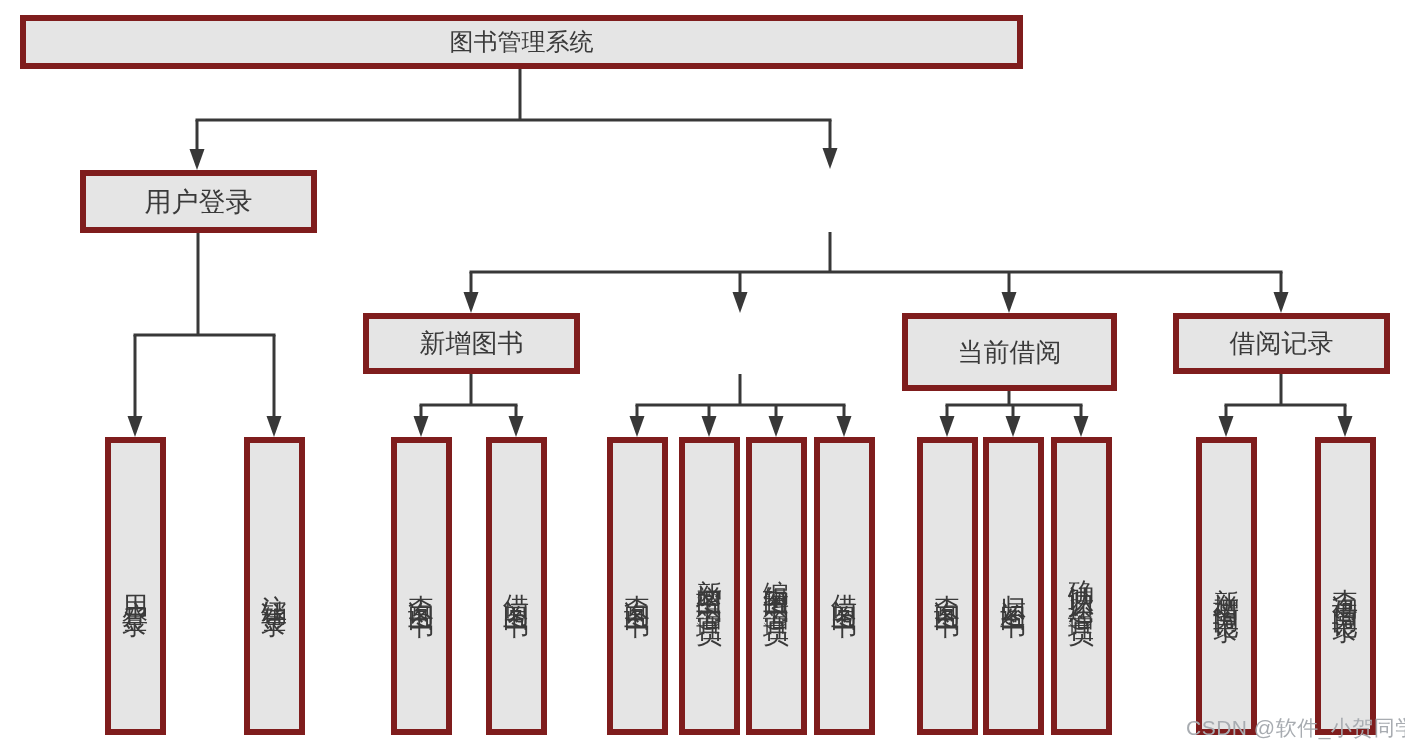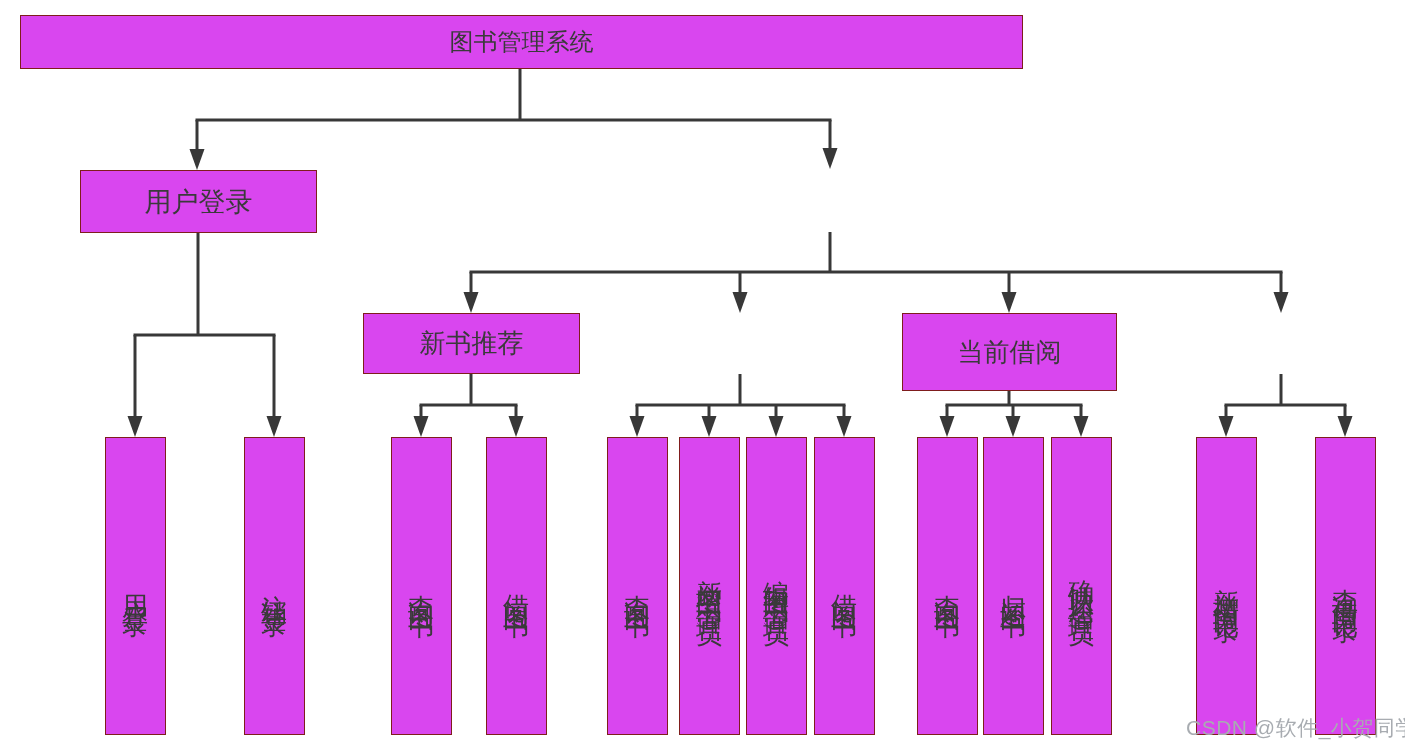--- a/index.html
+++ b/index.html
@@ -7,22 +7,22 @@
     position:relative;
     width:1405px;height:747px;
     background:#ffffff;
     font-family:"Liberation Sans", sans-serif;
     overflow:hidden;
   }
   .connectors{position:absolute;left:0;top:0;z-index:1;}
   .node{
     position:absolute;
     box-sizing:border-box;
-    background:#d946ef;
-    border:1px solid #7f1d1d;
+    background:#e5e5e5;
+    border:6px solid #7f1d1d;
     color:#3a3a3a;
     display:flex;align-items:center;justify-content:center;
     z-index:2;
     white-space:nowrap;
   }
   .node.root{font-size:24px;}
   .node.lvl2{font-size:27px;}
   .node.lvl3{font-size:26px;}
   .node.leaf{
     font-size:26px;
@@ -104,22 +104,23 @@
     <line x1="1226" y1="405" x2="1226" y2="418"></line>
     <polygon points="1218.5,416 1233.5,416 1226,437" fill="#383838" stroke="none"></polygon>
     <line x1="1345" y1="405" x2="1345" y2="418"></line>
     <polygon points="1337.5,416 1352.5,416 1345,437" fill="#383838" stroke="none"></polygon>
   </svg>
 
   <div class="node root" style="left:20px;top:15px;width:1003px;height:54px">图书管理系统</div>
 
   <div class="node lvl2" style="left:80px;top:170px;width:237px;height:63px">用户登录</div>
 
-  <div class="node lvl3" style="left:363px;top:313px;width:217px;height:61px">新书推荐</div>
+  <div class="node lvl3" style="left:363px;top:313px;width:217px;height:61px">新增图书</div>
   <div class="node lvl3" style="left:902px;top:313px;width:215px;height:78px">当前借阅</div>
+  <div class="node lvl3" style="left:1173px;top:313px;width:217px;height:61px">借阅记录</div>
 
   <div class="node leaf" style="left:105px;top:437px;width:61px;height:298px">用户登录</div>
   <div class="node leaf" style="left:244px;top:437px;width:61px;height:298px">注销登录</div>
   <div class="node leaf" style="left:391px;top:437px;width:61px;height:298px">查询图书</div>
   <div class="node leaf" style="left:486px;top:437px;width:61px;height:298px">借阅图书</div>
   <div class="node leaf" style="left:607px;top:437px;width:61px;height:298px">查询图书</div>
   <div class="node leaf" style="left:679px;top:437px;width:61px;height:298px">新增图书（管理员）</div>
   <div class="node leaf" style="left:746px;top:437px;width:61px;height:298px">编辑图书（管理员）</div>
   <div class="node leaf" style="left:814px;top:437px;width:61px;height:298px">借阅图书</div>
   <div class="node leaf" style="left:917px;top:437px;width:61px;height:298px">查询图书</div>

